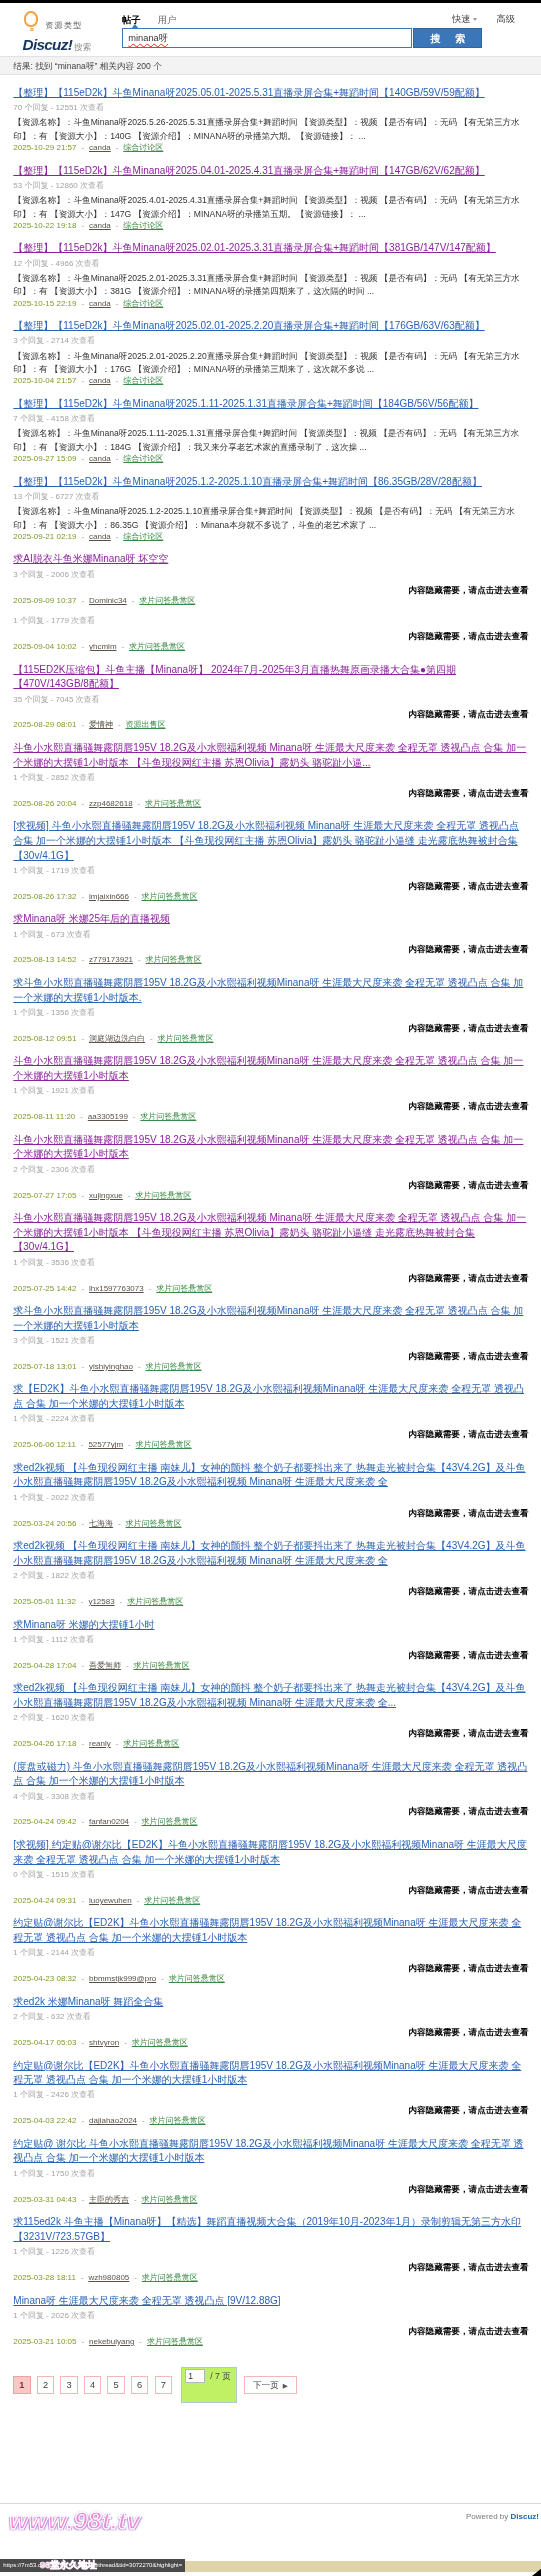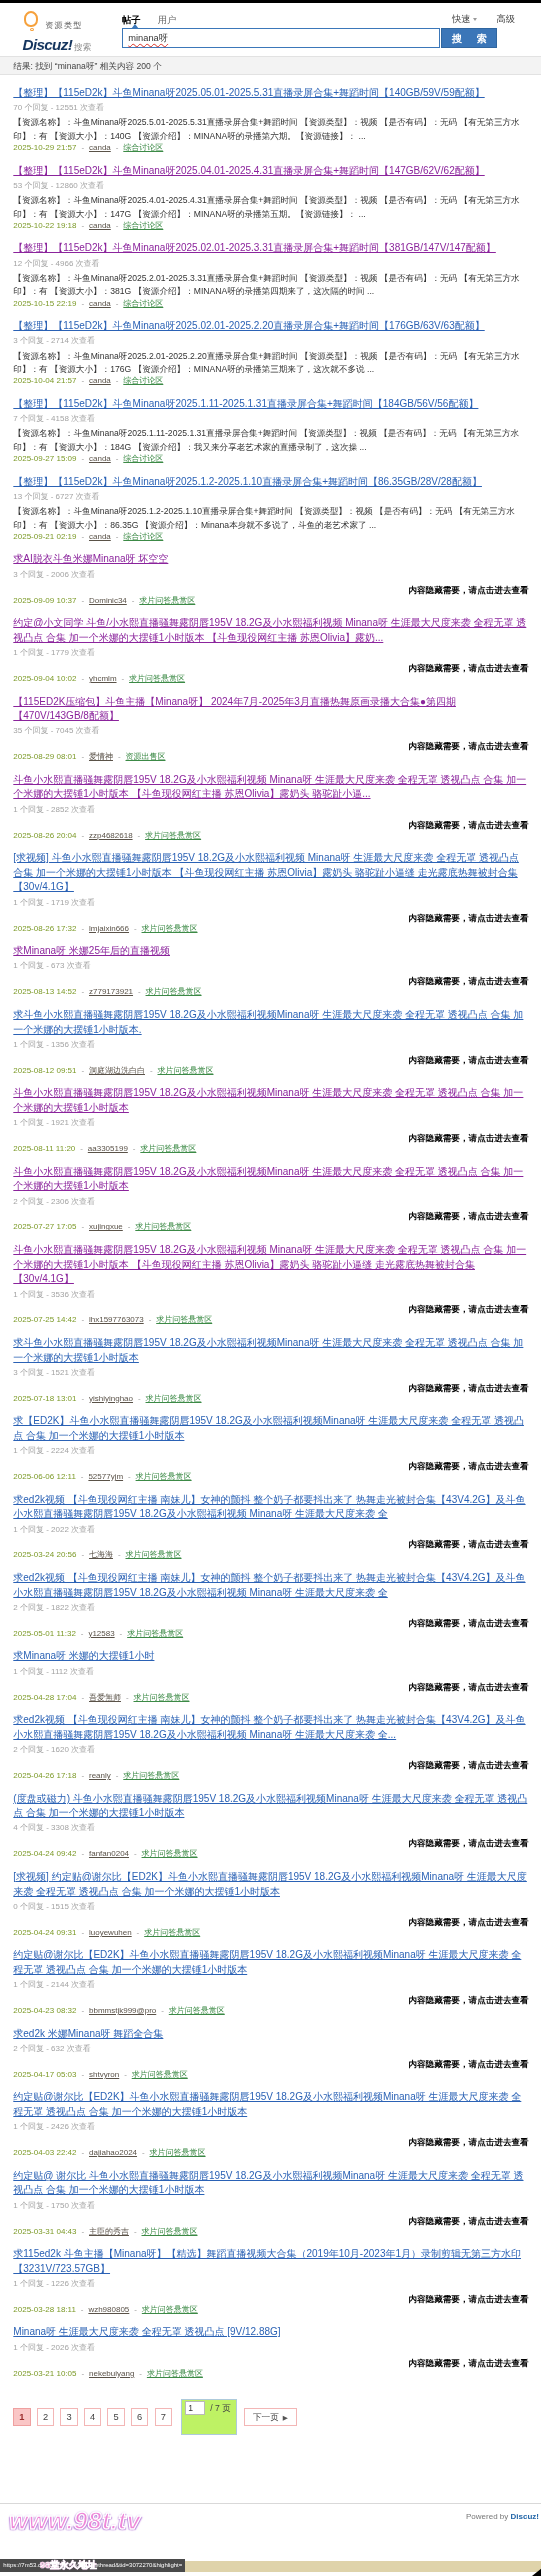--- a/index.html
+++ b/index.html
@@ -24,24 +24,24 @@
   .logo .brand-sub { font-size:8.6px; color:#8a8a8a; margin-left:2px; }
 
   .search-tabs { position:absolute; left:122px; top:14px; font-size:9.3px; }
   .search-tabs .tab { display:inline-block; margin-right:14.6px; color:#666; cursor:pointer; }
   .search-tabs .tab.active { color:#000; font-weight:bold; }
   .top-links { position:absolute; right:27px; top:13.3px; font-size:9.3px; color:#444; }
   .top-links .qlink { margin-left:17.3px; cursor:pointer; }
   .caret-down { display:inline-block; width:0; height:0; border-left:2.7px solid transparent; border-right:2.7px solid transparent; border-top:3.3px solid #999; margin-left:2px; vertical-align:middle; }
 
   .search-row { position:absolute; left:122px; top:28px; width:393px; }
-  .search-input { position:relative; display:inline-block; width:318px; height:20px; border:1.3px solid #3B77B9; background:#fff; vertical-align:top; padding:3.3px 5.3px 0 5.3px; font-size:9.3px; color:#333; }
+  .search-input { position:relative; display:inline-block; width:290px; height:20px; border:1.3px solid #3B77B9; background:#fff; vertical-align:top; padding:3.3px 5.3px 0 5.3px; font-size:9.3px; color:#333; }
   .search-input .val { text-decoration:underline wavy #D93025; text-decoration-thickness:0.7px; text-underline-offset:2px; }
   .tab-notch { position:absolute; left:8px; top:-5.3px; width:0; height:0; border-left:4.7px solid transparent; border-right:4.7px solid transparent; border-bottom:5.3px solid #3B77B9; }
-  .search-btn { display:inline-block; width:56px; height:20px; margin-left:1.3px; background:#3B76B8; border:0.7px solid #30669F; color:#fff; font-size:10px; font-weight:bold; text-align:center; line-height:19.3px; letter-spacing:6px; padding-left:6px; cursor:pointer; vertical-align:top; }
+  .search-btn { display:inline-block; width:69px; height:20px; margin-left:1.3px; background:#3B76B8; border:0.7px solid #30669F; color:#fff; font-size:10px; font-weight:bold; text-align:center; line-height:19.3px; letter-spacing:6px; padding-left:6px; cursor:pointer; vertical-align:top; }
 
   
   .result-bar { margin-top:0; height:19.3px; line-height:19.3px; background:#F3F3F3; border-top:0.7px solid #E2E2E2; border-bottom:0.7px solid #E2E2E2; font-size:8.6px; color:#444; padding-left:13.3px; }
 
   
   .results { padding:10.6px 13.3px 0 13.3px; }
   .result { margin-bottom:10px; }
   .rtitle { font-size:10px; line-height:14.6px; }
   .title { color:#2B62B5; text-decoration:underline; cursor:pointer; }
   .title.visited { color:#8B249C; }
@@ -107,21 +107,21 @@
 </div>
 
 <div class="result-bar">
   <span>结果: 找到 “minana呀” 相关内容 200 个</span>
 </div>
 
 <div class="results">
   <div class="result">
     <div class="rtitle"><a class="title">【整理】【115eD2k】斗鱼Minana呀2025.05.01-2025.5.31直播录屏合集+舞蹈时间【140GB/59V/59配额】</a></div>
     <p class="meta">70 个回复 - 12551 次查看</p>
-    <p class="snippet">【资源名称】：斗鱼Minana呀2025.5.01-2025.5.31直播录屏合集+舞蹈时间 【资源类型】：视频 【是否有码】：无码 【有无第三方水印】：有 【资源大小】：140G 【资源介绍】：MINANA呀的录播第六期。【资源链接】： ...</p>
+    <p class="snippet">【资源名称】：斗鱼Minana呀2025.5.26-2025.5.31直播录屏合集+舞蹈时间 【资源类型】：视频 【是否有码】：无码 【有无第三方水印】：有 【资源大小】：140G 【资源介绍】：MINANA呀的录播第六期。【资源链接】： ...</p>
 
     <p class="foot">
       <span class="date">2025-10-29 21:57</span>
       <span class="sep">-</span>
       <a class="author">canda</a>
       <span class="sep">-</span>
       <a class="forum">综合讨论区</a>
     </p>
   </div>
 
@@ -203,21 +203,20 @@
     <p class="foot">
       <span class="date">2025-09-09 10:37</span>
       <span class="sep">-</span>
       <a class="author">Dominic34</a>
       <span class="sep">-</span>
       <a class="forum">求片问答悬赏区</a>
     </p>
   </div>
 
   <div class="result">
-    <div class="rtitle"><a class="title visited">约定@小文同学 斗鱼/小水熙直播骚舞露阴唇195V 18.2G及小水熙福利视频 Minana呀 生涯最大尺度来袭 全程无罩 透视凸点 合集 加一个米娜的大摆锤1小时版本 【斗鱼现役网红主播 苏恩Olivia】露奶...</a></div>
     <p class="meta">1 个回复 - 1779 次查看</p>
 
     <p class="hidden-note">内容隐藏需要，请点击进去查看</p>
     <p class="foot">
       <span class="date">2025-09-04 10:02</span>
       <span class="sep">-</span>
       <a class="author">yhcmlm</a>
       <span class="sep">-</span>
       <a class="forum">求片问答悬赏区</a>
     </p>

